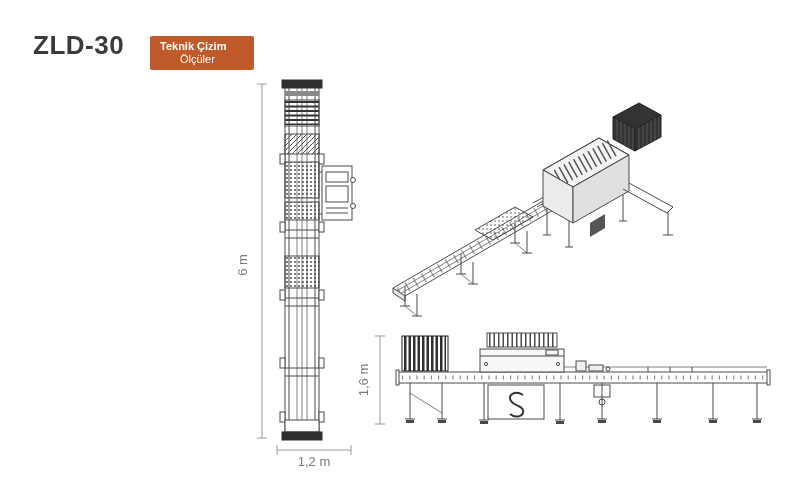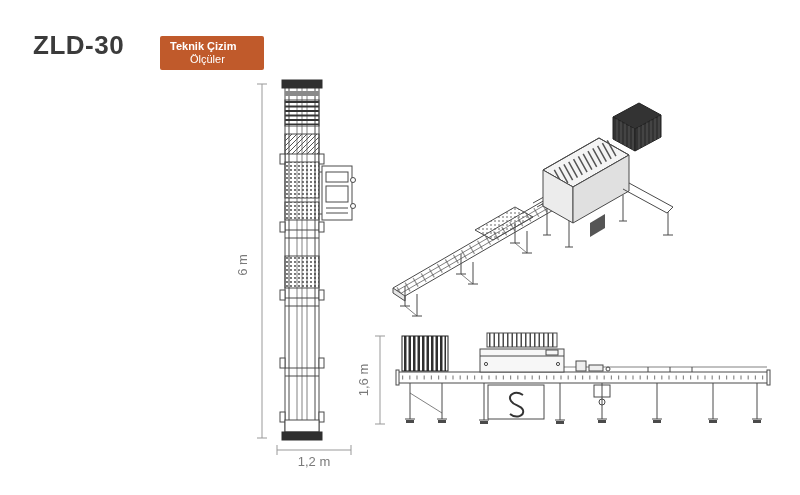--- a/index.html
+++ b/index.html
@@ -8,21 +8,21 @@
     position:relative; width:800px; height:495px;
     background:var(--page-bg,#ffffff); overflow:hidden;
     font-family:"Liberation Sans", sans-serif;
   }
   .model-title {
     position:absolute; left:33px; top:30px;
     font-size:26px; font-weight:bold; letter-spacing:.5px;
     color:var(--title-text,#3b3b3b);
   }
   .badge {
-    position:absolute; left:160px; top:36px;
+    position:absolute; left:150px; top:36px;
     min-width:104px; padding:3px 10px 4px;
     background:var(--badge-bg,#c05a2b);
     color:var(--badge-text,#ffffff);
     border-radius:2px;
   }
   .badge .l1 { font-size:11px; font-weight:bold; line-height:14px; }
   .badge .l2 { font-size:11px; line-height:13px;margin-left:20px; }
   svg.drawing { position:absolute; }
   .dim-label {
     fill:var(--dimension-text,#7a7a7a);

